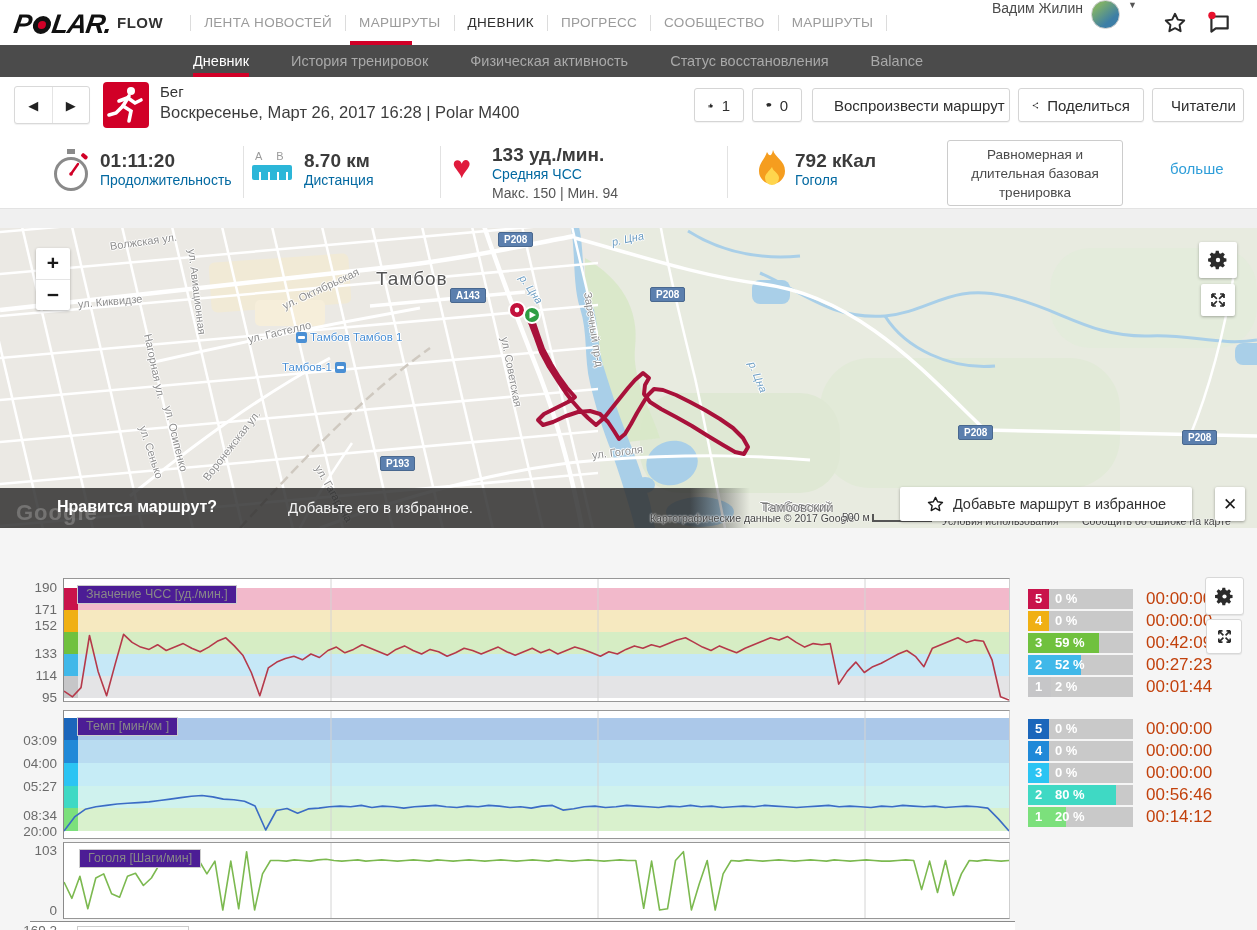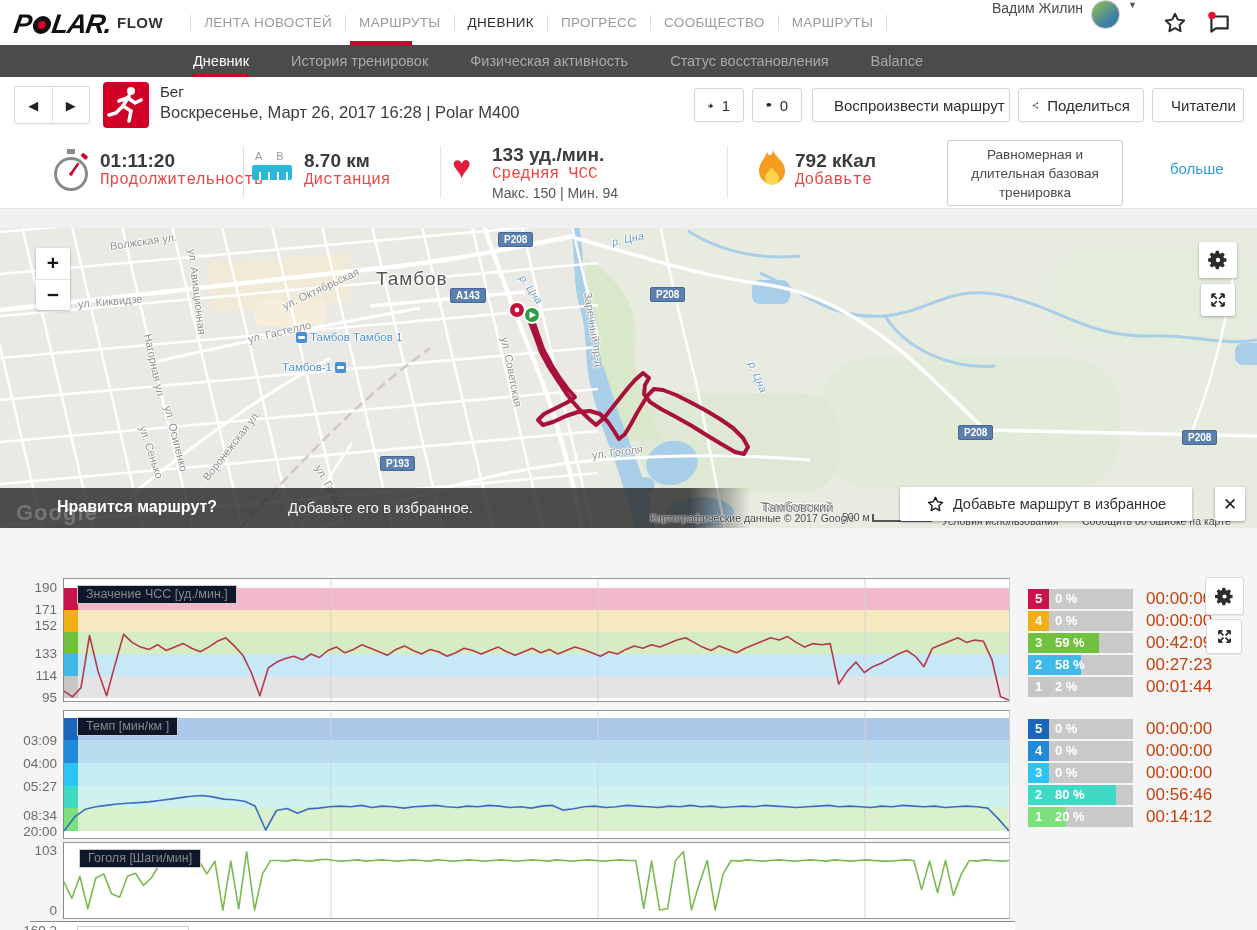--- a/index.html
+++ b/index.html
@@ -38,21 +38,21 @@
   .sporticon{left:103px;top:5px;width:46px;height:46px;background:#d10027;border-radius:4px;}
   .wtitle{left:160px;top:6px;font-size:15px;color:#333;}
   .wsub{left:160px;top:26px;font-size:16.5px;color:#3c3c3c;}
   .btn{position:absolute;top:11px;height:34px;background:#fff;border:1px solid #d5d5d5;border-radius:3px;
        display:inline-flex;align-items:center;gap:8px;padding:0 13px;font-size:15px;color:#2e2e2e;
        box-sizing:border-box;box-shadow:0 1px 1px rgba(0,0,0,.05);cursor:pointer;white-space:nowrap;}
   
   .stats{left:0;top:136px;width:1257px;height:72px;background:#fff;border-bottom:1px solid #e3e3e3;}
   .sdiv{position:absolute;top:10px;width:1px;height:52px;background:#e2e2e2;}
   .sval{font-size:19px;font-weight:bold;color:#3b3b3b;line-height:21px;}
-  .slab{font-size:16px;color:#ef4444;line-height:19px;font-family:Liberation Mono, monospace;}
+  .slab{font-size:14px;color:#0369a1;line-height:19px;}
   .sminmax{font-size:14px;color:#555;line-height:18px;}
   .ruler{width:40px;height:15px;background:#2cb6d8;border-radius:2px;position:relative;margin-top:3px;}
   .ruler i{position:absolute;bottom:0;width:2px;height:8px;background:#fff;}
   .ab{font-size:11px;color:#9a9a9a;letter-spacing:14px;margin-left:3px;}
   .heart{font-size:32px;color:#e01b3c;line-height:30px;}
   .benefit{left:947px;top:4px;width:170px;height:56px;background:#fff;border:1px solid #ccc;border-radius:3px;
            display:flex;flex-direction:column;justify-content:center;text-align:center;font-size:13.5px;
            color:#4a4a4a;line-height:19px;padding:4px 2px;box-sizing:content-box;}
   .more{left:1170px;top:24px;font-size:15px;color:#2f9ed9;cursor:pointer;}
   
@@ -85,21 +85,21 @@
           font-size:14.5px;color:#333;cursor:pointer;}
   .xbtn{position:absolute;left:1215px;top:259px;width:30px;height:34px;background:#fff;border-radius:2px;
         box-shadow:0 1px 3px rgba(0,0,0,.35);display:flex;align-items:center;justify-content:center;
         font-size:17px;font-weight:bold;color:#1a1a1a;cursor:pointer;}
   
   .charts{left:0;top:528px;width:1257px;height:402px;background:#f5f5f5;}
   .plot{position:absolute;left:63px;width:947px;background:#fff;border-top:1px solid #979797;
         border-bottom:1px solid #979797;border-left:1px solid #8a8a8a;border-right:1px solid #cfcfcf;
         box-sizing:border-box;}
   .ylab{position:absolute;width:44px;text-align:right;font-size:13.5px;color:#6b6b6b;}
-  .legend{position:absolute;background:#0f172a;border:1px solid #ccc;padding:1px 8px 2px;font-size:12.5px;
+  .legend{position:absolute;background:#4c1d95;border:1px solid #ccc;padding:1px 8px 2px;font-size:12.5px;
           color:#888;white-space:nowrap;}
   .zrow{position:absolute;display:flex;height:20px;}
   .znum{width:21px;text-align:center;color:#fff;font-size:13px;font-weight:bold;line-height:20px;}
   .zbar{width:84px;background:#c9c9c9;position:relative;}
   .zfill{position:absolute;left:0;top:0;height:100%;}
   .zpct{position:absolute;left:6px;top:0;color:#fff;font-size:13px;font-weight:bold;line-height:20px;}
   .ztime{position:absolute;width:70px;font-size:17px;color:#c2410c;line-height:20px;}
   .sqbtn{position:absolute;background:#fff;border:1px solid #d8d8d8;border-radius:3px;
          display:flex;align-items:center;justify-content:center;box-shadow:0 1px 1px rgba(0,0,0,.07);cursor:pointer;}
 </style>
@@ -249,21 +249,21 @@
       <div class="slab">Средняя ЧСС</div>
       <div class="sminmax">Макс. 150   |   Мин. 94</div>
     </div>
     <div class="sdiv" style="left:727px"></div>
     <svg class="abs" style="left:757px;top:13px" width="30" height="42" viewBox="0 0 30 42">
       <path d="M16 1c2 8 12 10 12 21a13 13 0 0 1-26 0C2 14 8 10 10 3c2 4 4.5 5.5 6-2z" fill="#f59d1f"></path>
       <path d="M15 18c1.5 5 7 6 7 11a7 7 0 0 1-14 0c0-4 3.5-6 7-11z" fill="#ffd54d"></path>
     </svg>
     <div class="abs" style="left:795px;top:14px">
       <div class="sval">792 кКал</div>
-      <div class="slab">Добавьте</div>
+      <div class="slab">Гоголя</div>
     </div>
     <div class="abs benefit">
       <div>Равномерная и</div>
       <div>длительная базовая</div>
       <div>тренировка</div>
     </div>
     <div class="abs more">больше</div>
   </div>
 
   <div class="abs map">
@@ -466,21 +466,21 @@
           <div class="zbar">
             <div class="zfill" style="width: 50px; background: rgb(112, 193, 62);"></div>
             <span class="zpct">59 %</span>
           </div>
         </div>
         <span class="ztime" style="left: 1146px; top: 105px;">00:42:09</span>
         <div class="zrow" style="left: 1028px; top: 127px;">
           <div class="znum" style="background: rgb(64, 184, 233);">2</div>
           <div class="zbar">
             <div class="zfill" style="width: 32px; background: rgb(64, 184, 233);"></div>
-            <span class="zpct">58 %</span>
+            <span class="zpct">52 %</span>
           </div>
         </div>
         <span class="ztime" style="left: 1146px; top: 127px;">00:27:23</span>
         <div class="zrow" style="left: 1028px; top: 149px;">
           <div class="znum" style="background: rgb(198, 198, 200);">1</div>
           <div class="zbar">
             <div class="zfill" style="width: 2px; background: rgb(198, 198, 200);"></div>
             <span class="zpct">2 %</span>
           </div>
         </div>

